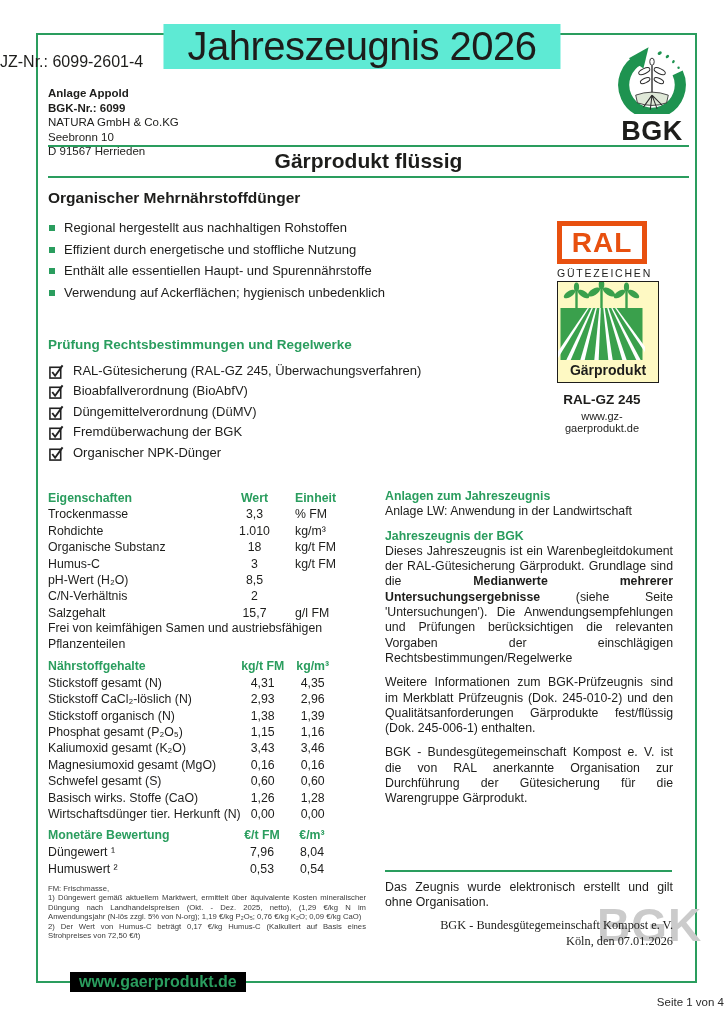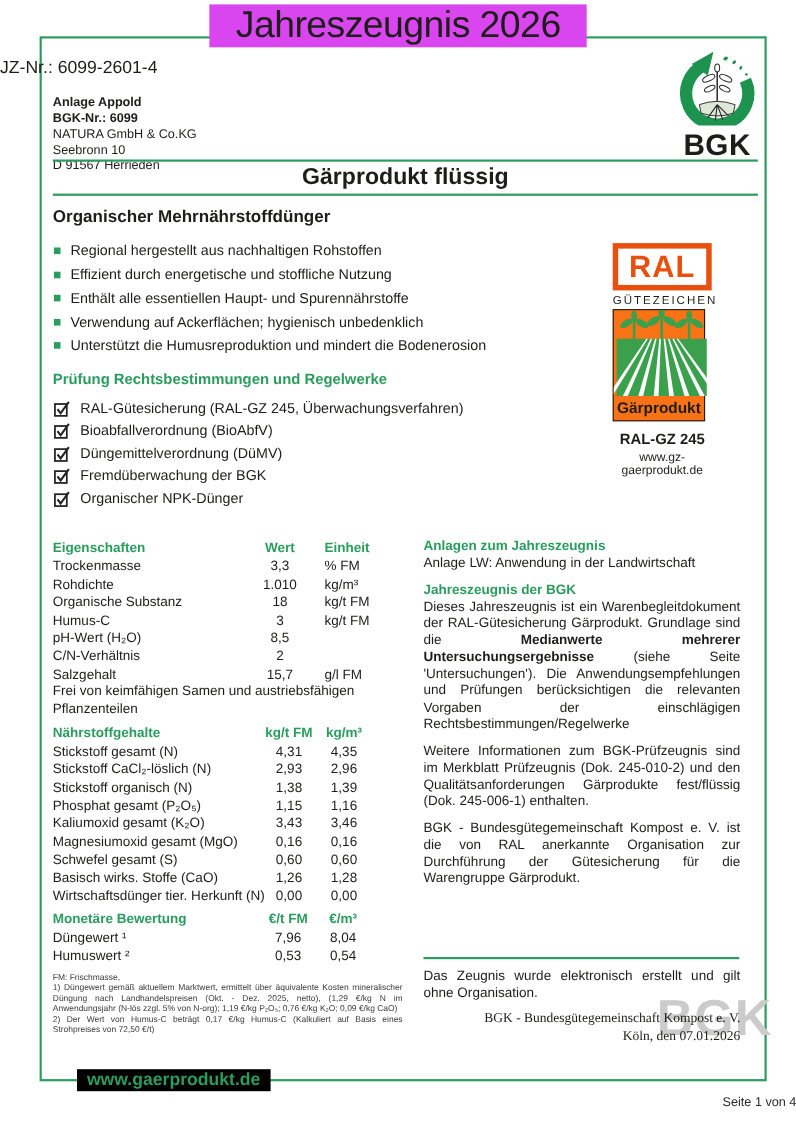--- a/index.html
+++ b/index.html
@@ -1,21 +1,21 @@
 <!DOCTYPE html>
 <html><head>
 <meta charset="utf-8">
 <style>
   html,body{margin:0;padding:0;background:#fff;}
   .page{position:relative;width:724px;height:1024px;background:#fff;overflow:hidden;
         font-family:"Liberation Sans",sans-serif;color:#1d1d1b;}
   .border-rect{position:absolute;left:36px;top:33px;width:661px;height:950px;
         border:2px solid #2a9d5e;box-sizing:border-box;z-index:1;}
-  .doc-title{position:absolute;top:4px;left:50%;transform:translateX(-50%);
-        background:#d946ef;padding:0 24px;font-size:34px;letter-spacing:-.5px;
+  .doc-title{position:absolute;top:24px;left:50%;transform:translateX(-50%);
+        background:#5eead4;padding:0 24px;font-size:40px;letter-spacing:-.5px;
         white-space:nowrap;z-index:3;color:#1d1d1b;}
   .jz-nr{position:absolute;top:53px;left:0;width:724px;text-align:left;
         font-size:16px;z-index:2;}
   .address{position:absolute;left:48px;top:86px;font-size:11.5px;line-height:14.5px;z-index:2;}
   .address .b{font-weight:bold;}
   .bgk-logo{position:absolute;left:606px;top:42px;width:92px;text-align:center;z-index:2;}
   .bgk-logo .bgk-word{font-size:27px;font-weight:bold;letter-spacing:.5px;line-height:26px;color:#1d1d1b;}
   .hline{position:absolute;left:48px;width:641px;height:2px;background:#2a9d5e;z-index:2;}
   .product-title{position:absolute;left:48px;top:149px;width:641px;text-align:center;
         font-size:21px;font-weight:bold;z-index:2;}
@@ -25,21 +25,21 @@
   .bullet-sq{flex:0 0 auto;width:6px;height:6px;background:#2a9d5e;margin:8px 9px 0 1px;}
   .sec-pruef{position:absolute;left:48px;top:337px;width:470px;z-index:2;}
   .green-h{color:#2a9d5e;font-weight:bold;font-size:13.5px;margin:0 0 9px 0;}
   .check-row{display:flex;align-items:flex-start;line-height:20.4px;font-size:13px;}
   .check-row svg{flex:0 0 auto;margin:3px 9px 0 1px;}
   .ral-block{position:absolute;left:544px;top:221px;width:90px;text-align:center;z-index:2;padding-left:13px;}
   .ral-box{box-sizing:border-box;width:90px;height:43px;border:5px solid #e8500f;
         display:flex;align-items:center;justify-content:center;}
   .ral-box span{color:#e8500f;font-size:28px;font-weight:bold;letter-spacing:1px;}
   .guetezeichen{font-size:10.5px;letter-spacing:1.8px;margin:3px 0 2px 0;color:#1d1d1b;}
-  .gaer-box{box-sizing:border-box;border:1.5px solid #1d1d1b;width:84px;background:#f97316;}
+  .gaer-box{box-sizing:border-box;border:1.5px solid #1d1d1b;width:102px;background:#fef9c3;}
   .gaer-box .lbl{font-size:14px;font-weight:bold;padding:2px 0 4px 0;}
   .ral-gz{font-size:13.5px;font-weight:bold;margin-top:9px;}
   .ral-url{font-size:11px;margin-top:3px;}
   .tables{position:absolute;left:48px;top:490px;width:292px;z-index:2;font-size:12.3px;}
   .tbl{display:grid;line-height:16.4px;}
   .tbl-eig{grid-template-columns:1fr 57px 57px;}
   .tbl-3{grid-template-columns:1fr 44px 56px;}
   .tbl .lab{white-space:nowrap;overflow:visible;}
   .tbl .v{text-align:center;}
   .tbl .u{text-align:left;padding-left:12px;white-space:nowrap;}
@@ -117,24 +117,20 @@
       <span>Effizient durch energetische und stoffliche Nutzung</span>
     </div>
     <div class="bullet-row">
       <span class="bullet-sq"></span>
       <span>Enthält alle essentiellen Haupt- und Spurennährstoffe</span>
     </div>
     <div class="bullet-row">
       <span class="bullet-sq"></span>
       <span>Verwendung auf Ackerflächen; hygienisch unbedenklich</span>
     </div>
-    <div class="bullet-row">
-      <span class="bullet-sq"></span>
-      <span>Unterstützt die Humusreproduktion und mindert die Bodenerosion</span>
-    </div>
   </div>
 
   <div class="sec-pruef">
     <div class="green-h">Prüfung Rechtsbestimmungen und Regelwerke</div>
     <div class="check-row">
       <svg width="15" height="15" viewBox="0 0 16 16">
           <rect x="1" y="3.5" width="11.5" height="11.5" fill="none" stroke="#222" stroke-width="1.7"></rect>
           <polyline points="3.5,8.5 6.5,12.5 14.5,1.5" fill="none" stroke="#222" stroke-width="2"></polyline>
         </svg>
       <span>RAL-Gütesicherung (RAL-GZ 245, Überwachungsverfahren)</span>

